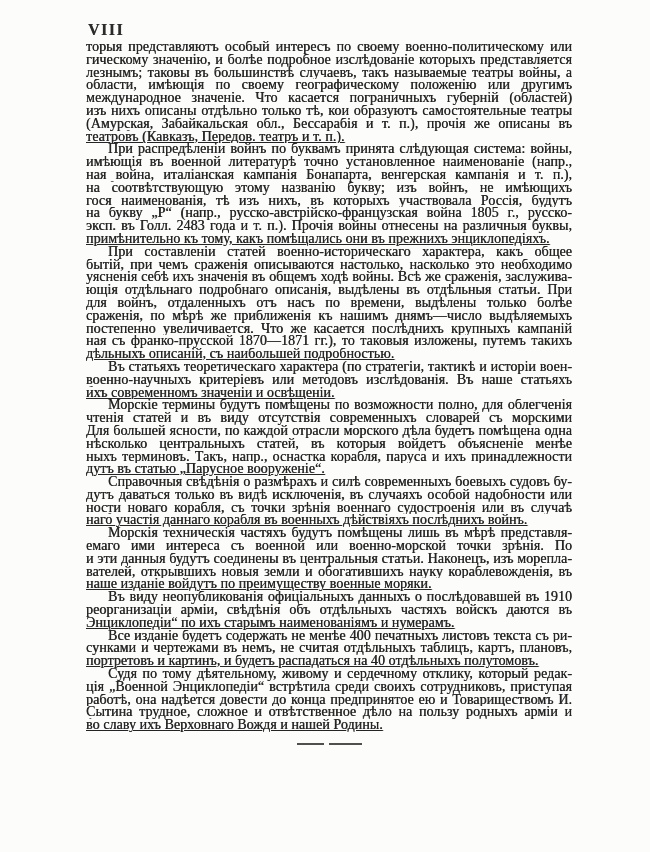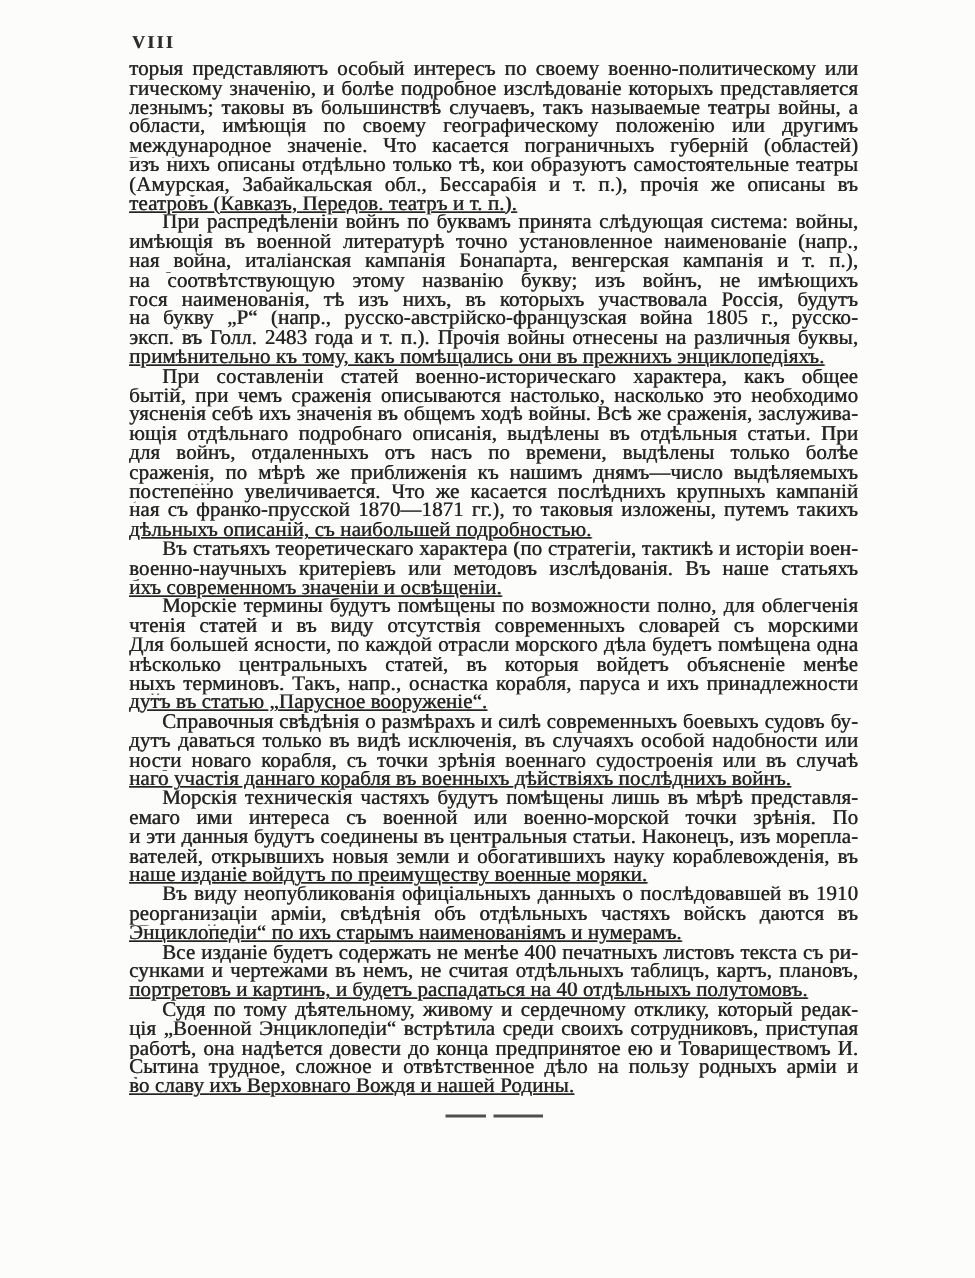--- a/index.html
+++ b/index.html
@@ -13,21 +13,21 @@
     height: 852px;
     background: #fcfcfa;
     overflow: hidden;
     font-family: "Liberation Serif", "DejaVu Serif", serif;
     color: #242424;
   }
   .page-number {
     position: absolute;
     left: 88px;
     top: 21px;
-    font-size: 12px;
+    font-size: 16px;
     font-weight: bold;
     letter-spacing: 1.5px;
     color: #2b2b2b;
     text-shadow: 0.3px 0 0 rgba(43,43,43,0.7);
   }
   .body-text {
     position: absolute;
     left: 86px;
     top: 41px;
     width: 486px;

